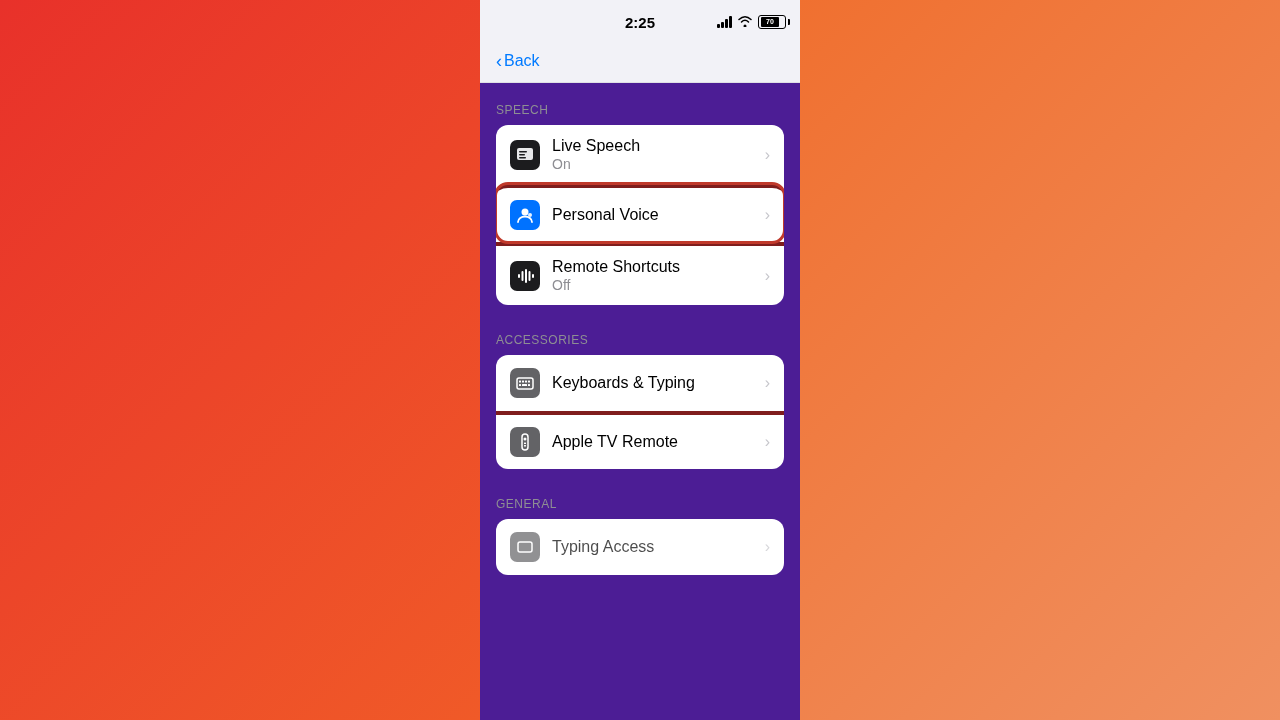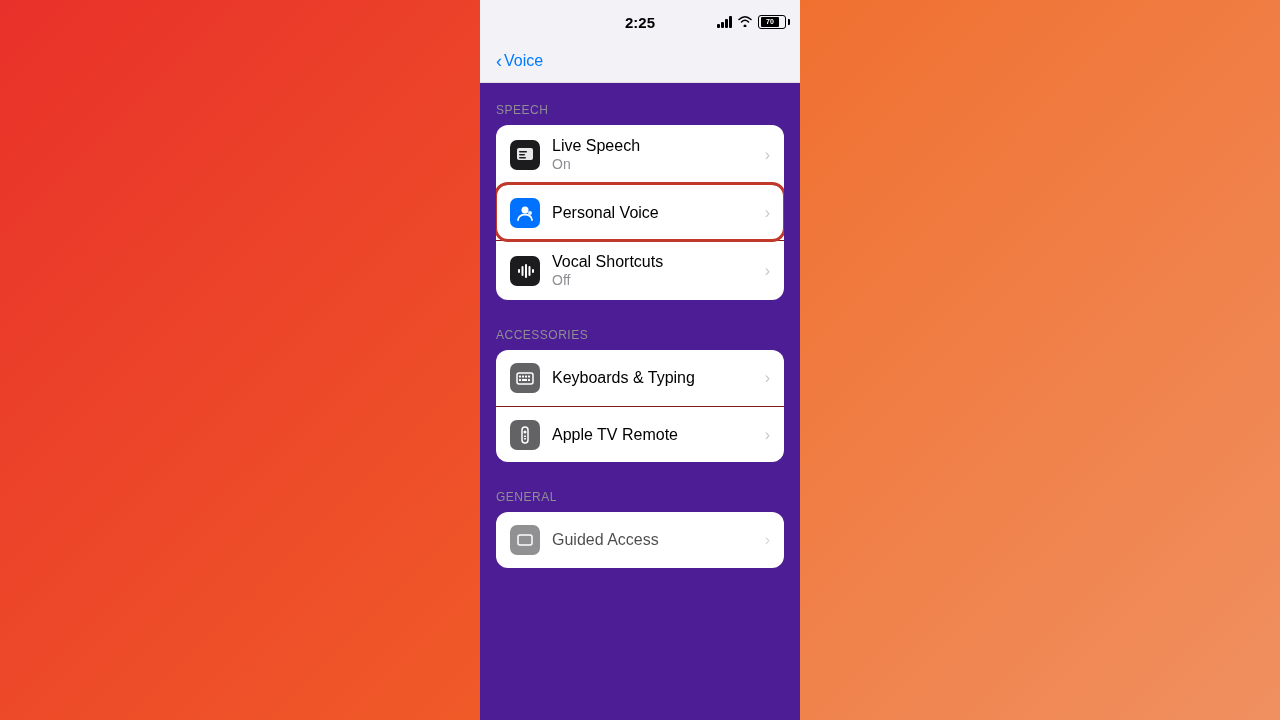--- a/index.html
+++ b/index.html
@@ -165,21 +165,21 @@
     .settings-row {
       display: flex;
       align-items: center;
       padding: 12px 14px;
       min-height: 56px;
       cursor: pointer;
       position: relative;
     }
 
     .settings-row + .settings-row {
-      border-top: 1px solid #7f1d1d;
+      border-top: 4px solid #7f1d1d;
     }
 
     .settings-row.highlighted {
       outline: 3px solid #c0392b;
       outline-offset: -1px;
       border-radius: 12px;
       z-index: 2;
     }
 
     .row-icon {
@@ -277,21 +277,21 @@
       <div class="battery-icon">
         <span style="position:absolute; left:2px; top:1px; width:18px; height:10px; background:#000; border-radius:1px;"></span>
         <span style="position:absolute; left:2px; top:1px; font-size:7px; color:#fff; z-index:1; font-weight:700; line-height:10px; width:18px; text-align:center;">70</span>
       </div>
     </div>
   </div>
 
   <div class="nav-bar">
     <div class="back-btn">
       <span class="back-chevron">‹</span>
-      <span>Voice</span>
+      <span>Back</span>
     </div>
   </div>
 
   <div class="content">
 
     <div class="section-label">SPEECH</div>
     <div class="settings-group">
 
       <div class="settings-row">
         <div class="row-icon icon-live-speech">
@@ -328,21 +328,21 @@
         <div class="row-icon icon-vocal-shortcuts">
           <svg class="vocal-shortcuts-svg" viewBox="0 0 20 20" fill="none">
             <rect x="3" y="8" width="2" height="4" rx="1" fill="#fff"></rect>
             <rect x="6.5" y="5" width="2" height="10" rx="1" fill="#fff"></rect>
             <rect x="10" y="3" width="2" height="14" rx="1" fill="#fff"></rect>
             <rect x="13.5" y="5" width="2" height="10" rx="1" fill="#fff"></rect>
             <rect x="17" y="8" width="2" height="4" rx="1" fill="#fff"></rect>
           </svg>
         </div>
         <div class="row-content">
-          <span class="row-title">Vocal Shortcuts</span>
+          <span class="row-title">Remote Shortcuts</span>
           <span class="row-subtitle">Off</span>
         </div>
         <span class="row-chevron">›</span>
       </div>
 
     </div>
 
     <div class="section-label">ACCESSORIES</div>
     <div class="settings-group">
 
@@ -385,21 +385,21 @@
     <div class="section-label">GENERAL</div>
     <div class="settings-group" style="min-height: 50px; overflow: hidden;">
 
       <div class="settings-row" style="opacity: 0.7;">
         <div class="row-icon icon-keyboards">
           <svg viewBox="0 0 20 20" fill="none" width="20" height="20">
             <rect x="3" y="5" width="14" height="10" rx="2" stroke="#fff" stroke-width="1.5" fill="none"></rect>
           </svg>
         </div>
         <div class="row-content">
-          <span class="row-title" style="color:#000;">Guided Access</span>
+          <span class="row-title" style="color:#000;">Typing Access</span>
         </div>
         <span class="row-chevron">›</span>
       </div>
     </div>
 
   </div>
 </div>
 
 <div class="bg-right"></div>
 

